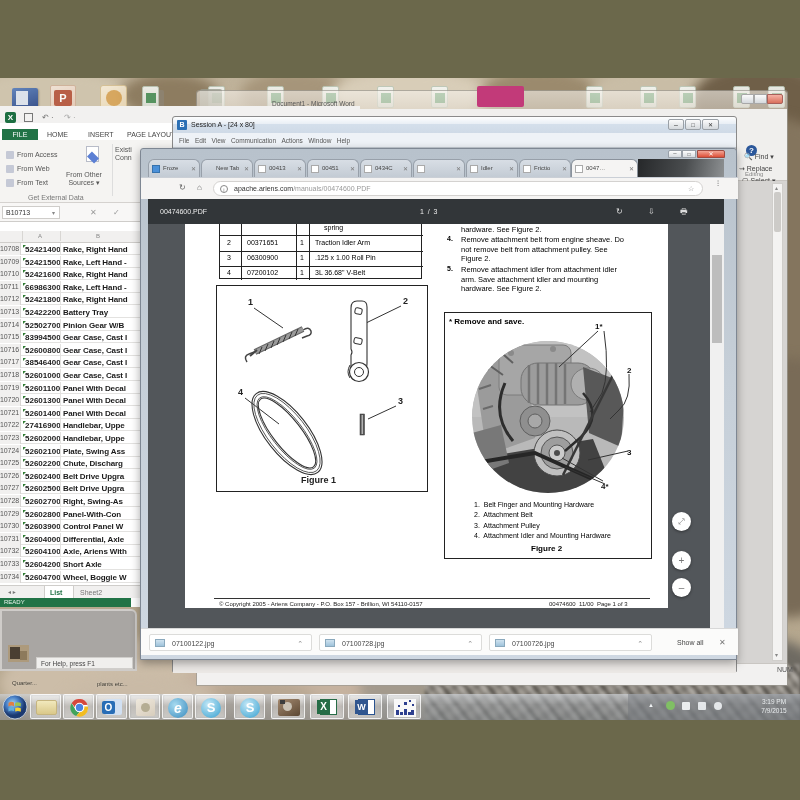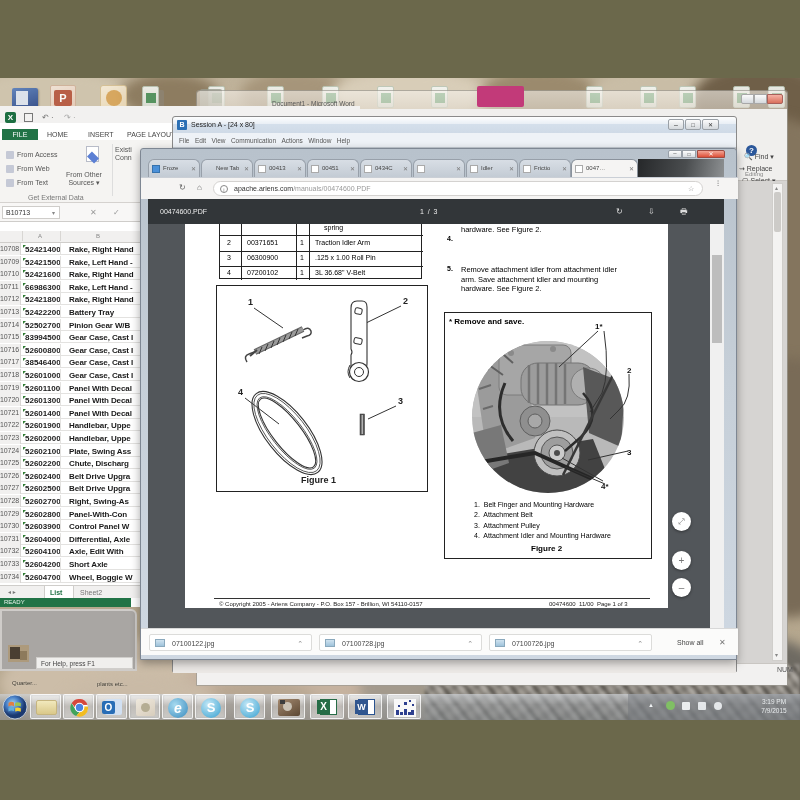--- a/index.html
+++ b/index.html
@@ -29,21 +29,21 @@
 .dlch{position:absolute;right:8px;top:5px;font-size:7px;color:#888;}
 
 .t6{font-size:6px;line-height:7px;}
 .t7{font-size:7px;line-height:8px;}
 .t8{font-size:8px;line-height:9px;}
 .dico{top:4px;width:17px;height:22px;background:linear-gradient(180deg,#f4f7f2,#dfe8dc);border:1px solid #b9c9b4;border-radius:2px;}
 .dico:after{content:'';position:absolute;left:3px;top:6px;width:10px;height:10px;background:#3f9c54;}
 .xrow{left:0;width:360px;height:12px;border-bottom:1px solid #e3e2e0;font-size:8px;color:#1a1a1a;font-weight:bold;letter-spacing:-0.1px;}
 .xrow .rn{position:absolute;left:0;top:0;width:21px;height:12px;background:#f1f0ef;border-right:1px solid #d8d6d3;color:#555;font-size:7px;font-weight:normal;text-align:right;padding-right:2px;line-height:12px;}
 .xrow .ca{position:absolute;left:25px;top:1.5px;letter-spacing:0px;}
-.xrow .cb{position:absolute;left:69px;top:1.5px;white-space:nowrap;}
+.xrow .cb{position:absolute;left:63px;top:1.5px;white-space:nowrap;}
 .xrow:after{content:'';position:absolute;left:60px;top:0;width:1px;height:12px;background:#e3e2e0;}
 .xrow .ca:before{content:'';position:absolute;left:-2px;top:0;border-left:3px solid #2e7d32;border-bottom:3px solid transparent;}
 </style></head>
 <body>
 <div id="stage">
  <div class="abs" id="wall">
   <div class="blob" style="left:-30px;top:-10px;width:160px;height:60px;background:#cfc4ad;"></div>
   <div class="blob" style="left:120px;top:-5px;width:100px;height:45px;background:#8d7c60;"></div>
   <div class="blob" style="left:240px;top:-8px;width:110px;height:50px;background:#a6957a;"></div>
   <div class="blob" style="left:330px;top:-10px;width:160px;height:55px;background:#d8cdb8;"></div>
@@ -274,21 +274,21 @@
           <span class="ca">52601300</span>
           <span class="cb">Panel With Decal</span>
         </div>
    <div class="abs xrow" style="top:164px;">
           <span class="rn">10721</span>
           <span class="ca">52601400</span>
           <span class="cb">Panel With Decal</span>
         </div>
    <div class="abs xrow" style="top:176px;">
           <span class="rn">10722</span>
-          <span class="ca">52601900</span>
+          <span class="ca">27416900</span>
           <span class="cb">Handlebar, Uppe</span>
         </div>
    <div class="abs xrow" style="top:189px;">
           <span class="rn">10723</span>
           <span class="ca">52602000</span>
           <span class="cb">Handlebar, Uppe</span>
         </div>
    <div class="abs xrow" style="top:202px;">
           <span class="rn">10724</span>
           <span class="ca">52602100</span>
@@ -325,21 +325,21 @@
           <span class="cb">Control Panel W</span>
         </div>
    <div class="abs xrow" style="top:290px;">
           <span class="rn">10731</span>
           <span class="ca">52604000</span>
           <span class="cb">Differential, Axle</span>
         </div>
    <div class="abs xrow" style="top:302px;">
           <span class="rn">10732</span>
           <span class="ca">52604100</span>
-          <span class="cb">Axle, Edit With</span>
+          <span class="cb">Axle, Ariens With</span>
         </div>
    <div class="abs xrow" style="top:315px;">
           <span class="rn">10733</span>
           <span class="ca">52604200</span>
           <span class="cb">Short Axle</span>
         </div>
    <div class="abs xrow" style="top:328px;">
           <span class="rn">10734</span>
           <span class="ca">52604700</span>
           <span class="cb">Wheel, Boggie W</span>
@@ -497,20 +497,21 @@
        </g>
 
        <rect x="143" y="128" width="4.5" height="21" fill="#555" stroke="#333" stroke-width="0.5"></rect>
               <line x1="145.2" y1="129" x2="145.2" y2="148" stroke="#ddd" stroke-width="1"></line>
        <text x="84" y="197" font-size="9" font-weight="bold" fill="#222">Figure 1</text>
       </svg>
      </div>
 
      <div class="abs" style="left:276px;top:1px;font-size:7.5px;">hardware. See Figure 2.</div>
      <div class="abs t7" style="left:262px;top:11px;font-weight:bold;">4.</div>
+     <div class="abs" style="left:276px;top:11px;font-size:7.5px;line-height:9.7px;white-space:nowrap;">Remove attachment belt from engine sheave. Do<br>not remove belt from attachment pulley. See<br>Figure 2.</div>
      <div class="abs t7" style="left:262px;top:41px;font-weight:bold;">5.</div>
      <div class="abs" style="left:276px;top:41px;font-size:7.5px;line-height:9.7px;white-space:nowrap;">Remove attachment idler from attachment idler<br>arm. Save attachment idler and mounting<br>hardware. See Figure 2.</div>
 
      <div class="abs" style="left:259px;top:88px;width:208px;height:247px;border:1px solid #222;">
       <div class="abs" style="left:4px;top:4px;font-size:8px;font-weight:bold;">* Remove and save.</div>
       <svg class="abs" style="left:0;top:0;" width="206" height="245" viewBox="0 0 206 245">
        <defs>
                 <clipPath id="pc">
                   <circle cx="103" cy="104" r="76"></circle>
                 </clipPath>

